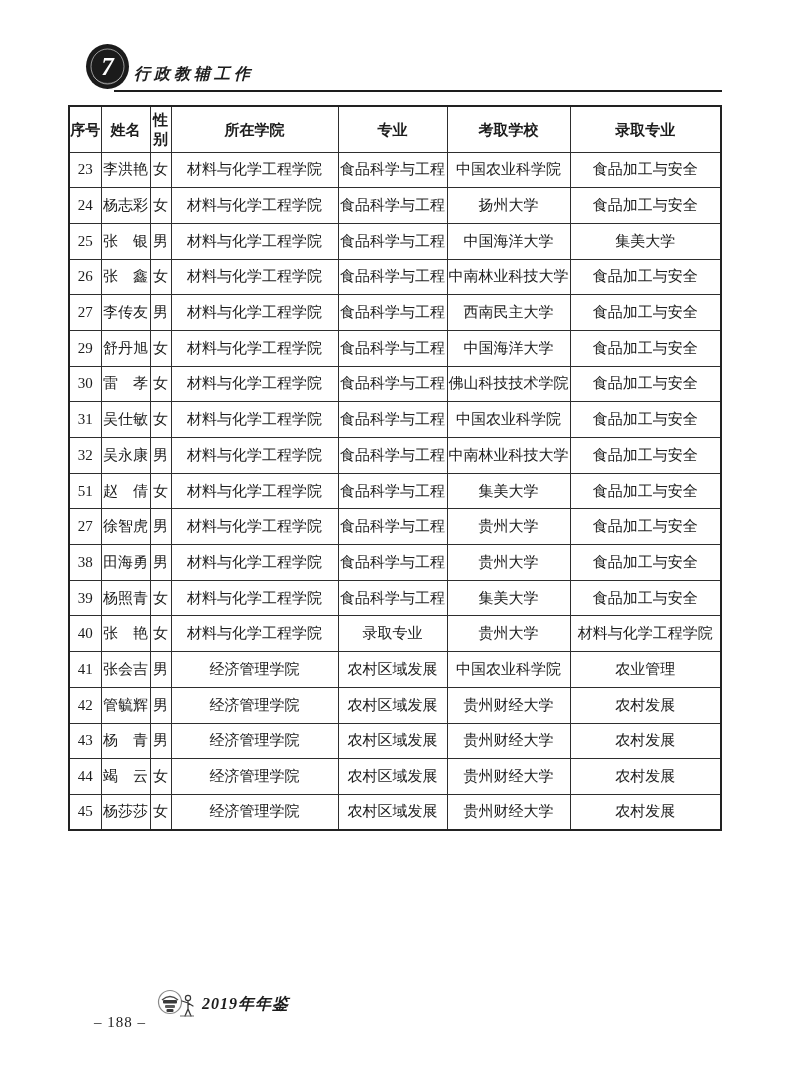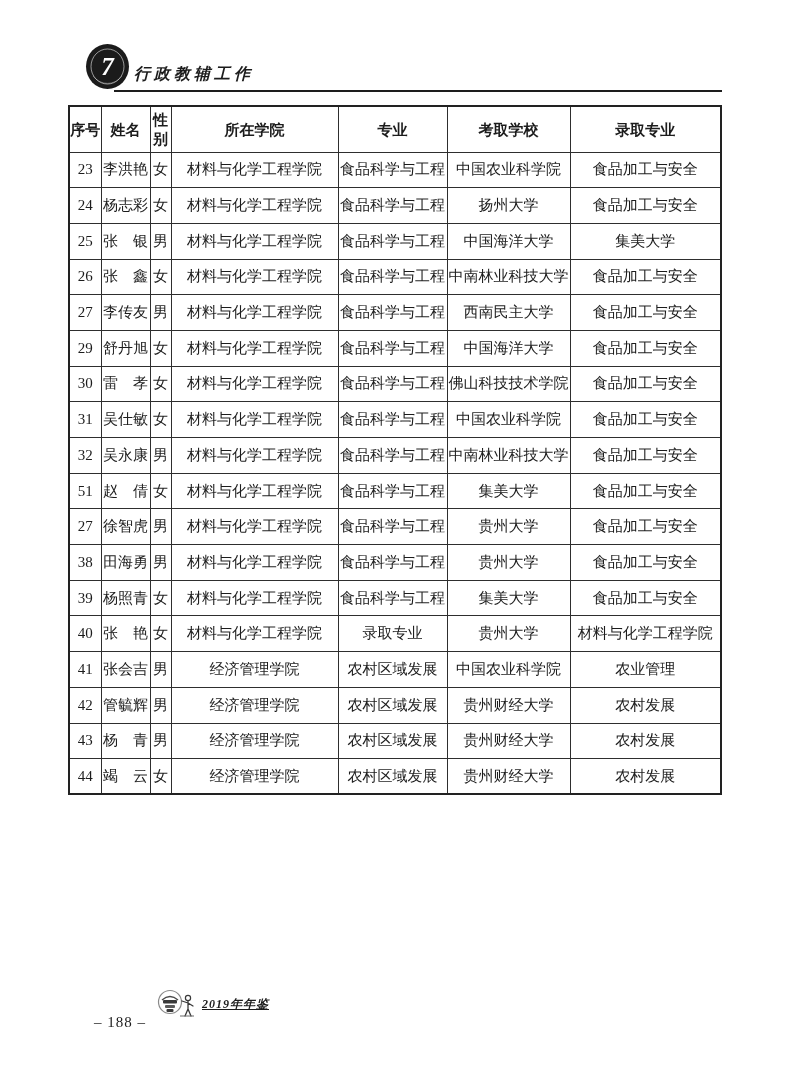--- a/index.html
+++ b/index.html
@@ -56,24 +56,23 @@
     font-family:"Liberation Serif","DejaVu Serif",serif;
   }
   
   .footer {
     position:absolute; left:94px; top:988px;
     display:flex; align-items:center; height:32px;
   }
   .page-number { font-size:15px; letter-spacing:1px; white-space:pre;margin-top:37px; }
   .yb-logo { width:40px; height:31px; margin:0 6px 0 10px; }
   .yearbook-label {
-    font-size:12px; font-weight:bold; font-style:italic;
+    font-size:16px; font-weight:bold; font-style:italic;
     letter-spacing:1px;
     font-family:"Liberation Serif","DejaVu Serif",serif;
-    text-decoration:underline;
   }
 </style>
 </head>
 <body>
 
 <div class="page">
 
   <svg class="emblem" viewBox="0 0 45 47">
     <ellipse cx="22.5" cy="23.5" rx="21.5" ry="22.5" fill="#1b1b1b"></ellipse>
     <ellipse cx="22.5" cy="23.5" rx="16.5" ry="17.5" fill="none" stroke="#ffffff" stroke-width="1" opacity="0.55"></ellipse>
@@ -260,20 +259,29 @@
         </tr>
         <tr>
           <td>44</td>
           <td>竭　云</td>
           <td>女</td>
           <td>经济管理学院</td>
           <td>农村区域发展</td>
           <td>贵州财经大学</td>
           <td>农村发展</td>
         </tr>
+        <tr>
+          <td>45</td>
+          <td>杨莎莎</td>
+          <td>女</td>
+          <td>经济管理学院</td>
+          <td>农村区域发展</td>
+          <td>贵州财经大学</td>
+          <td>农村发展</td>
+        </tr>
       </tbody>
   </table>
 
   <div class="footer">
     <span class="page-number">– 188 –</span>
     <svg class="yb-logo" viewBox="0 0 40 31">
       <circle cx="14" cy="13" r="11.5" fill="none" stroke="#8a8a8a" stroke-width="1.2"></circle>
       <path d="M6 11 q8 -7 16 0" fill="none" stroke="#4a4a4a" stroke-width="1.4"></path>
       <rect x="7" y="11" width="14" height="3.5" rx="1" fill="#3a3a3a"></rect>
       <rect x="9" y="16" width="10" height="3" rx="1" fill="#5a5a5a"></rect>

